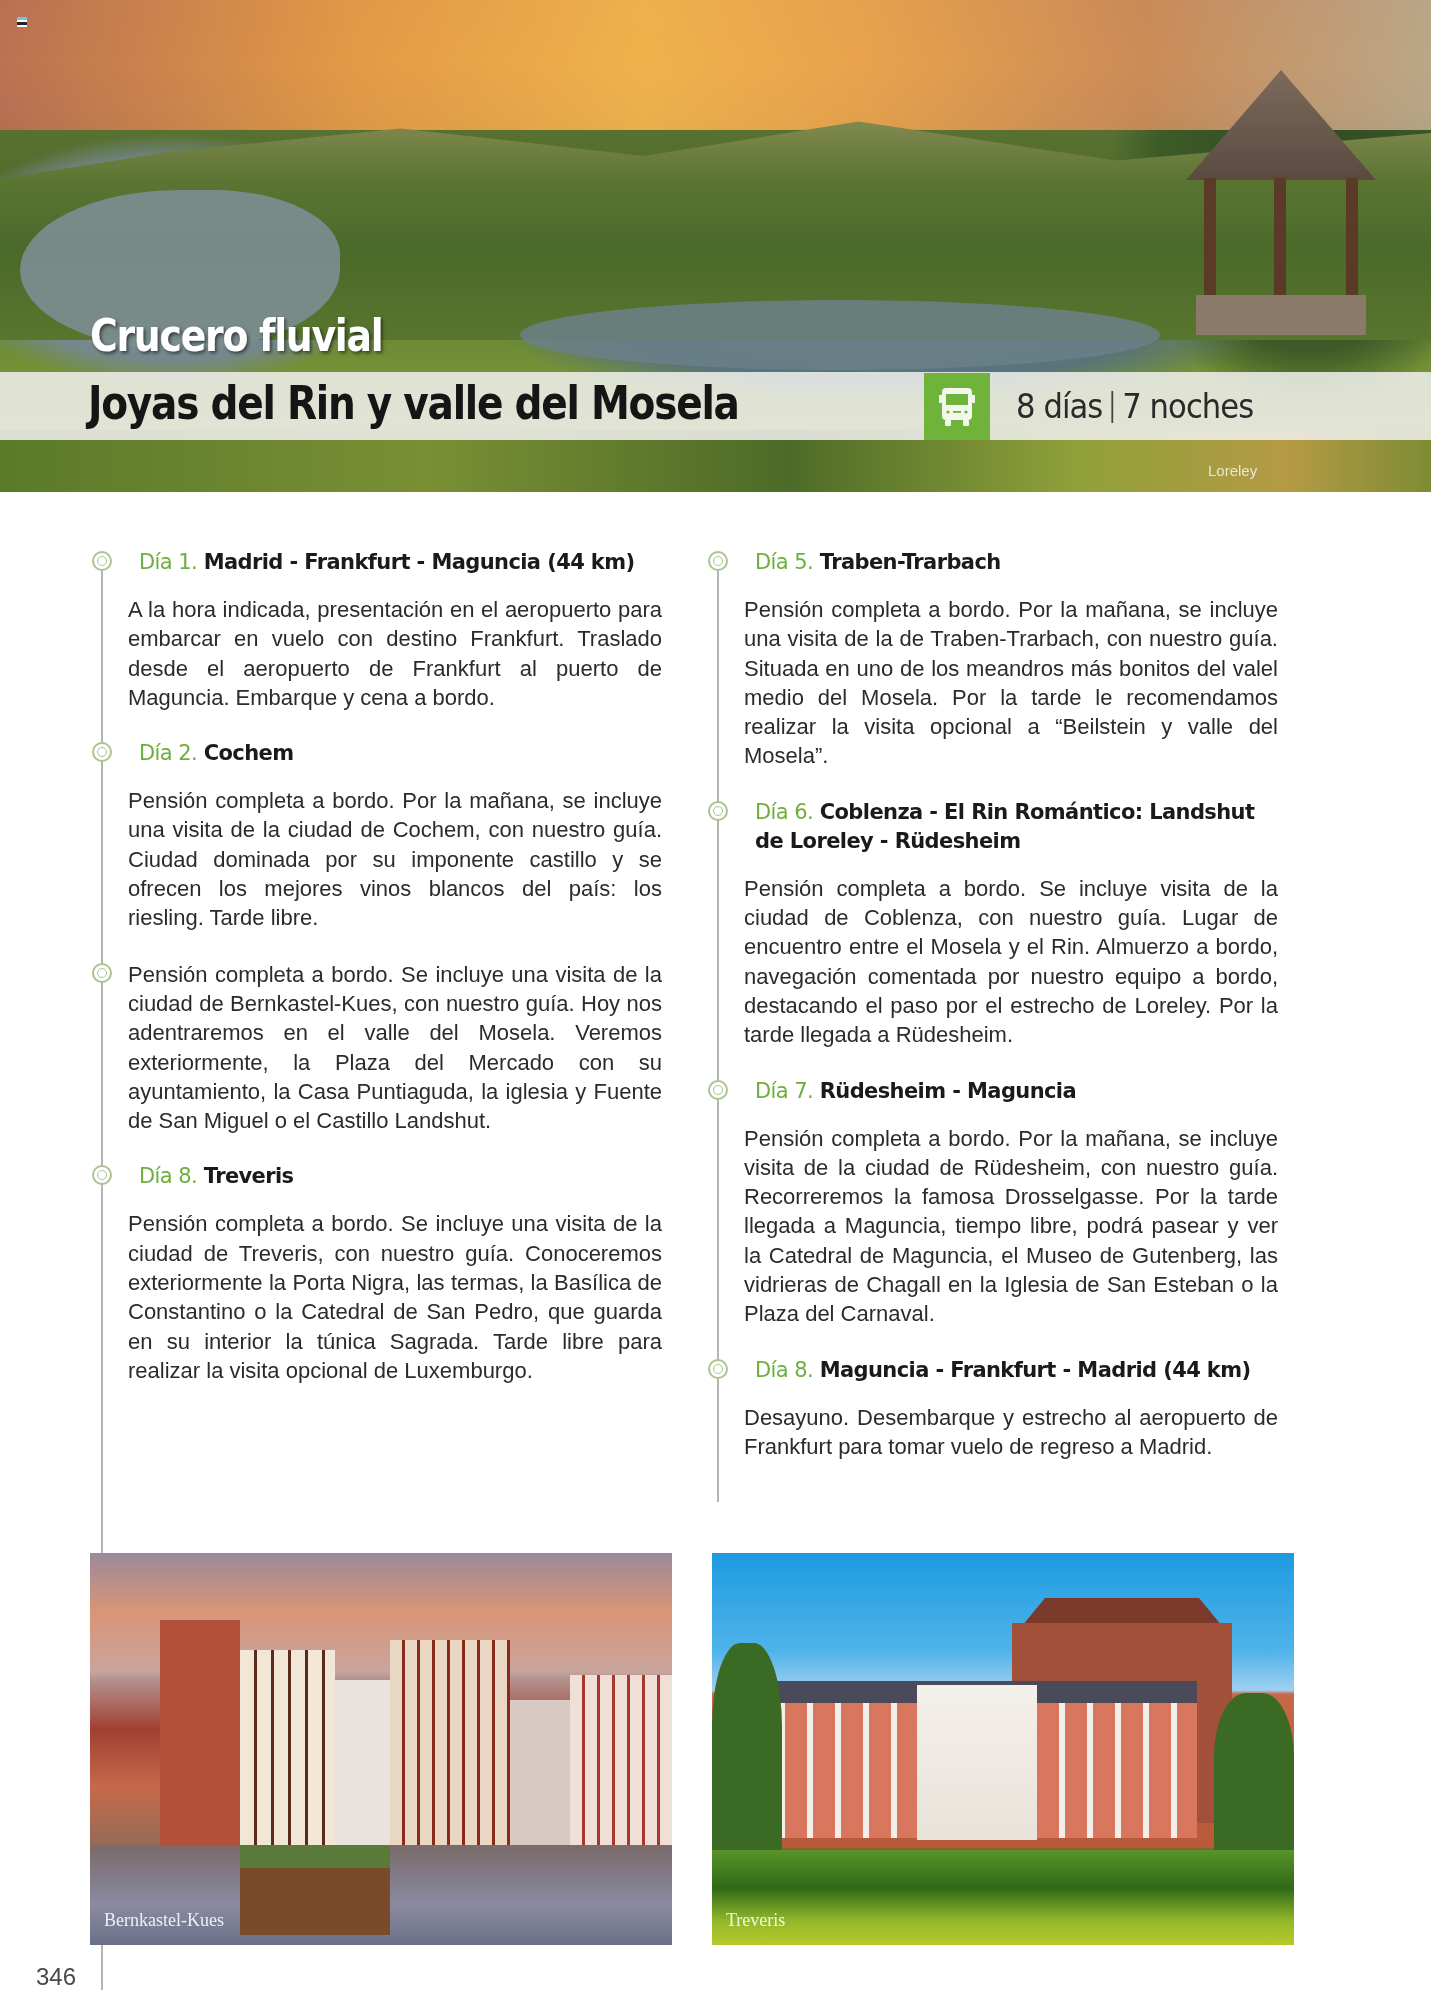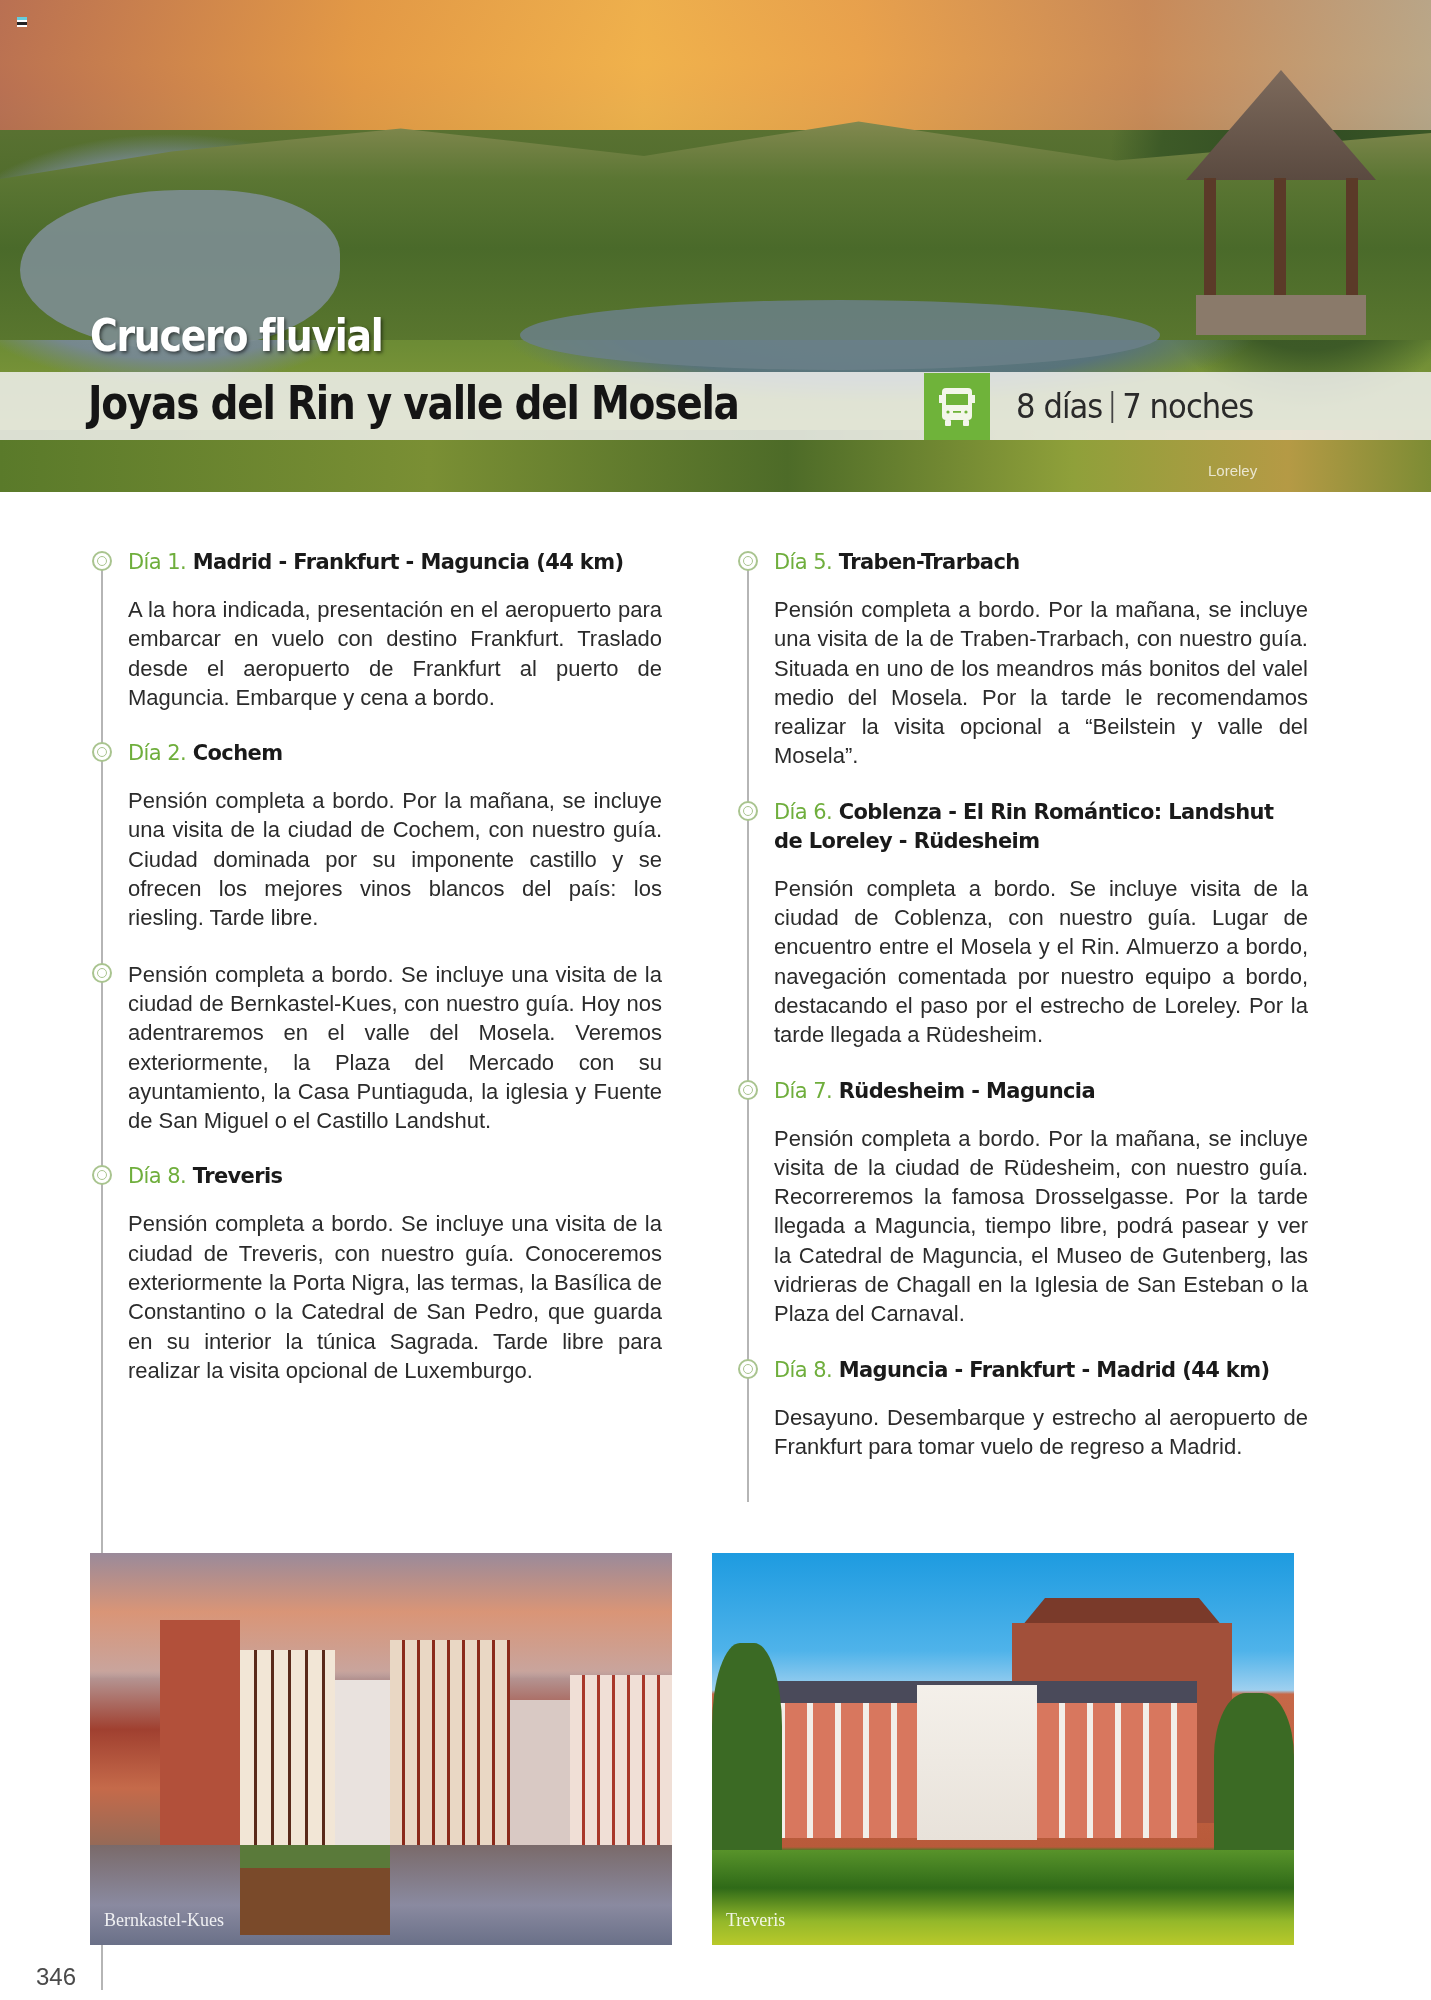--- a/index.html
+++ b/index.html
@@ -46,28 +46,28 @@
   .duration { position: absolute; left: 1016px; top: 386px; font-family: "DejaVu Sans", sans-serif;
     font-size: 34px; color: #2a2a2a; letter-spacing: -1px; transform: scaleX(.9); transform-origin: left; white-space: nowrap; }
   .duration .sep { display: inline-block; width: 2px; height: 32px; background: #444; vertical-align: -5px; margin: 0 10px; }
   .photo-credit-hero { position: absolute; left: 1208px; top: 462px; font-size: 15px; color: rgba(255,255,255,.75); }
   .corner-mark { position: absolute; left: 17px; top: 17px; width: 10px; height: 10px;
     background: linear-gradient(180deg, #6cd 0 30%, #fff 30% 50%, #222 50% 80%, #fff 80%); }
 
   
   .column { position: absolute; top: 548px; width: 570px; }
   .col-left { left: 92px; }
-  .col-right { left: 738px; }
+  .col-right { left: 708px; }
   .timeline-line { position: absolute; left: 9px; width: 2px; background: #b5b5b5; }
   .day { position: relative; padding-left: 36px; }
   .day-icon { position: absolute; left: 0; top: 3px; width: 20px; height: 20px; border: 2px solid #a9c48f;
     border-radius: 50%; background: #fff; display: flex; align-items: center; justify-content: center; }
   .day-icon::after { content: ""; width: 8px; height: 8px; border: 1.5px solid #a9c48f; border-radius: 50%; }
   .day-head { font-family: "DejaVu Sans", sans-serif; font-weight: bold; font-size: 21px; line-height: 29px;
-    color: #1a1a1a; letter-spacing: -0.6px; }
+    color: #1a1a1a; letter-spacing: -0.6px; margin-left: 11px; }
   .day-num { color: #6fae3c; font-weight: normal; }
   .day-body { font-family: "Liberation Sans", sans-serif; font-size: 22px; line-height: 29.3px; color: #2b2b2b;
     text-align: justify; margin-top: 18px; width: 534px; }
 
   
   .photo { position: absolute; top: 1553px; width: 582px; height: 392px; overflow: hidden; }
   .photo-left { left: 90px;
     background:
       linear-gradient(180deg, #9a8a9a 0%, #d99577 15%, #c9a49c 30%, transparent 32%),
       linear-gradient(180deg, #a8a2a8 0%, #b7a0a0 30%, #a04030 45%, #c56a4a 60%, #8a6a5a 78%, #7f8a9a 100%); }

